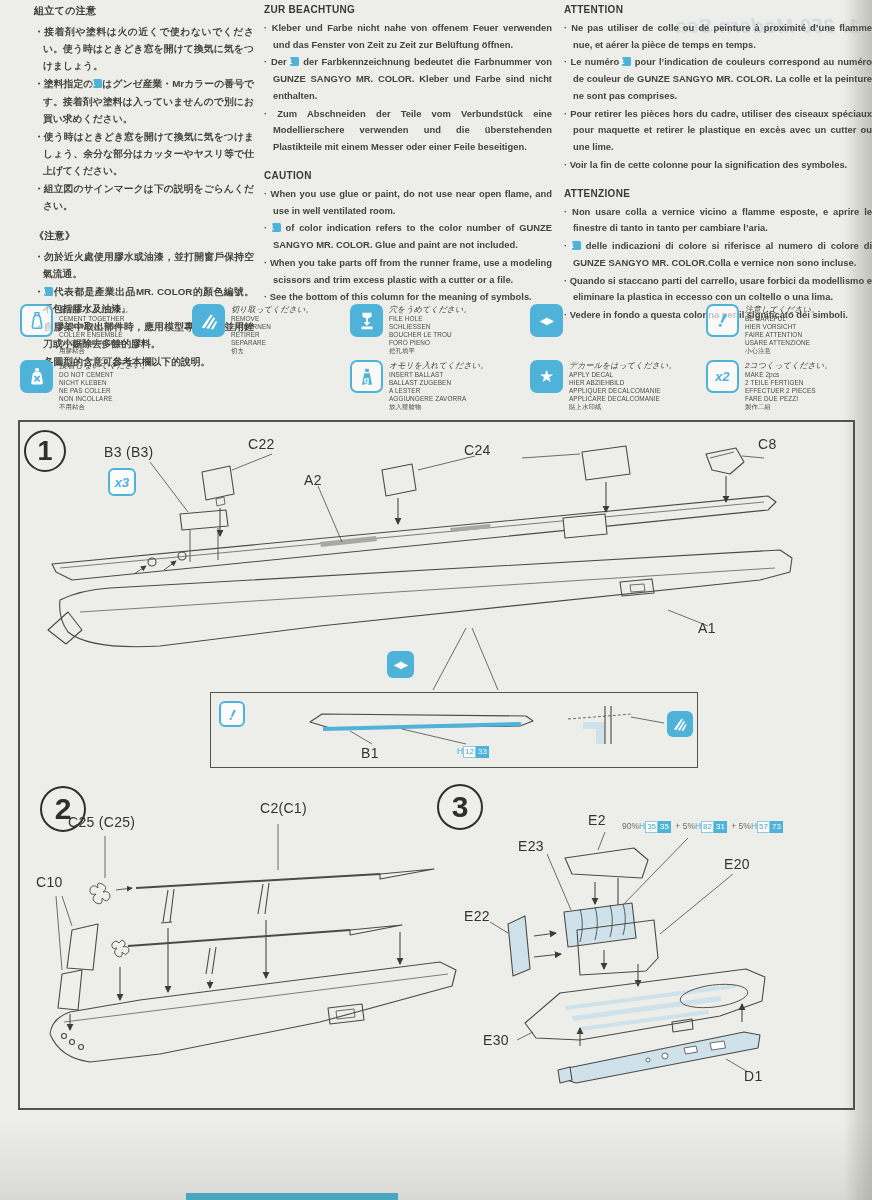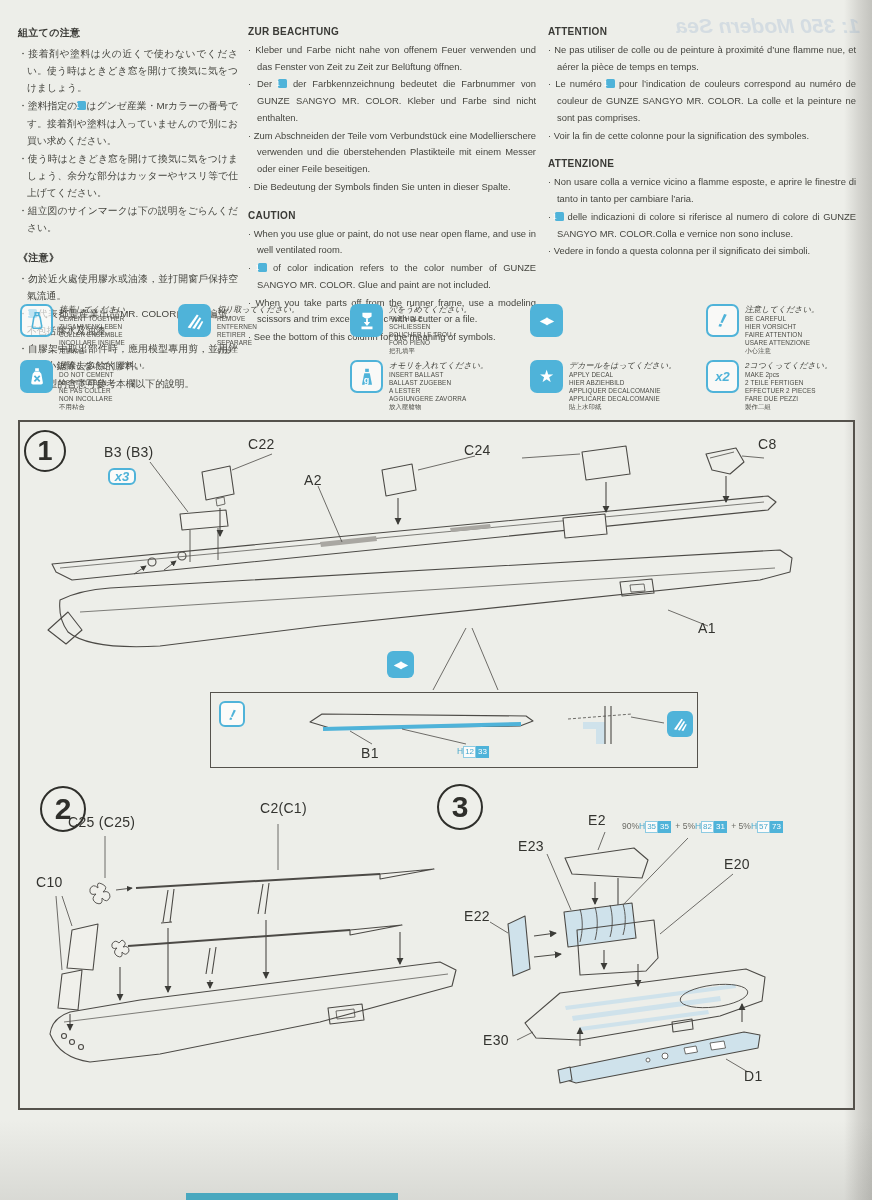--- a/index.html
+++ b/index.html
@@ -17,27 +17,27 @@
   }
   
   .bleed {
     position:absolute; left:592px; top:14px; width:268px;
     transform:scaleX(-1);
     color:rgba(125,160,200,.22);
     font-size:21px; font-weight:bold; font-style:italic;
     pointer-events:none; white-space:nowrap;
   }
   
-  .ncol { position:absolute; top:26px; }
+  .ncol { position:absolute; top:4px;margin-left:16px; }
   .ncol-ja { left:18px;  width:220px; }
   .ncol-de { left:248px; width:288px; }
   .ncol-fr { left:548px; width:308px; }
   .ntitle { font-size:10px; font-weight:bold; letter-spacing:.3px; margin-bottom:5px; color:#3a3a36; }
   .nblock { margin-bottom:14px; }
-  .nitem  { font-size:9.4px; line-height:1.78; text-align:justify; padding-left:9px; text-indent:-9px; margin-bottom:1px; color:#45453f; }
+  .nitem  { font-size:9.4px; line-height:1.78; text-align:justify; padding-left:9px; text-indent:-9px; margin-bottom:1px; color:#45453f;font-weight:bold; }
   .ncol-ja .nitem { font-size:9.8px; line-height:1.75; }
   .cbox {
     display:inline-block; width:9px; height:9px; line-height:9px;
     background:#4fb3d9; color:#fff; font-size:7px; text-align:center;
     border-radius:1.5px; vertical-align:1px; font-style:normal;
   }
   
   .sym { position:absolute; display:flex; gap:6px; width:165px; }
   .sicon {
     flex:0 0 33px; width:33px; height:33px; border-radius:7px;
@@ -114,63 +114,64 @@
       <div class="nitem tok">・各圖型的含意可參考本欄以下的說明。</div>
     </div>
   </div>
 
   <div class="ncol ncol-de">
     <div class="nblock">
       <div class="ntitle">ZUR BEACHTUNG</div>
       <div class="nitem tok">· Kleber und Farbe nicht nahe von offenem Feuer verwenden und das Fenster von Zeit zu Zeit zur Belüftung öffnen.</div>
       <div class="nitem tok">· Der <span class="cbox">1</span> der Farbkennzeichnung bedeutet die Farbnummer von GUNZE SANGYO MR. COLOR. Kleber und Farbe sind nicht enthalten.</div>
       <div class="nitem tok">· Zum Abschneiden der Teile vom Verbundstück eine Modellierschere verwenden und die überstehenden Plastikteile mit einem Messer oder einer Feile beseitigen.</div>
-      <div class="nitem tok">· Die Bedeutung der Symbols finden Sie unten in dieser Spalte.</div>
     </div>
     <div class="nblock">
       <div class="ntitle">CAUTION</div>
       <div class="nitem tok">· When you use glue or paint, do not use near open flame, and use in well ventilated room.</div>
       <div class="nitem tok">· <span class="cbox">1</span> of color indication refers to the color number of GUNZE SANGYO MR. COLOR. Glue and paint are not included.</div>
       <div class="nitem tok">· When you take parts off from the runner frame, use a modeling scissors and trim excess plastic with a cutter or a file.</div>
       <div class="nitem tok">· See the bottom of this column for the meaning of symbols.</div>
     </div>
   </div>
 
   <div class="ncol ncol-fr">
     <div class="nblock">
       <div class="ntitle">ATTENTION</div>
       <div class="nitem tok">· Ne pas utiliser de colle ou de peinture à proximité d’une flamme nue, et aérer la pièce de temps en temps.</div>
       <div class="nitem tok">· Le numéro <span class="cbox">1</span> pour l’indication de couleurs correspond au numéro de couleur de GUNZE SANGYO MR. COLOR. La colle et la peinture ne sont pas comprises.</div>
+      <div class="nitem tok">· Pour retirer les pièces hors du cadre, utiliser des ciseaux spéciaux pour maquette et retirer le plastique en excès avec un cutter ou une lime.</div>
       <div class="nitem tok">· Voir la fin de cette colonne pour la signification des symboles.</div>
     </div>
     <div class="nblock">
       <div class="ntitle">ATTENZIONE</div>
       <div class="nitem tok">· Non usare colla a vernice vicino a flamme esposte, e aprire le finestre di tanto in tanto per cambiare l’aria.</div>
       <div class="nitem tok">· <span class="cbox">1</span> delle indicazioni di colore si riferisce al numero di colore di GUNZE SANGYO MR. COLOR.Colla e vernice non sono incluse.</div>
+      <div class="nitem tok">· Quando si staccano parti del carrello, usare forbici da modellismo e eliminare la plastica in eccesso con un coltello o una lima.</div>
       <div class="nitem tok">· Vedere in fondo a questa colonna per il significato dei simboli.</div>
     </div>
   </div>
 
   <div class="sym" style="left:20px;top:304px">
     <div class="sicon line">
       <svg width="22" height="22" viewBox="0 0 24 24">
           <path d="M10 3h4v3h-4z M8.5 8.2 9.7 6h4.6l1.2 2.2 1.6 9.3a2 2 0 0 1-2 2.5H9a2 2 0 0 1-2-2.5z" fill="none" stroke="#4fb3d9" stroke-width="1.7"></path>
         </svg>
     </div>
     <div class="slines">
       <div class="sl ja">接着してください。</div>
       <div class="sl">CEMENT TOGETHER</div>
       <div class="sl">ZUSAMMENKLEBEN</div>
       <div class="sl">COLLER ENSEMBLE</div>
       <div class="sl">INCOLLARE INSIEME</div>
       <div class="sl">用膠粘合</div>
     </div>
   </div>
 
-  <div class="sym" style="left:178px;top:304px">
+  <div class="sym" style="left:192px;top:304px">
     <div class="sicon fill">
       <svg width="22" height="22" viewBox="0 0 24 24">
           <g fill="#fff">
             <path d="M4 19 14 5l2 1L7 20z"></path>
             <path d="M9 20 17 8l1.8 1-7 11.5z"></path>
             <path d="M14 20.5 19.5 12l1.5.8-4.5 8.5z"></path>
           </g>
         </svg>
     </div>
     <div class="slines">
@@ -424,21 +425,21 @@
         <circle cx="628" cy="638" r="2" fill="#fff" stroke-width=".8"></circle>
         <path d="M728,650 L706,637" stroke-width=".8"></path>
       </g>
     </svg>
 
     <div class="circ circ1">1</div>
     <div class="circ circ2">2</div>
     <div class="circ circ3">3</div>
 
     <div class="plabel" style="left:84px;top:22px">B3 (B3)</div>
-    <div class="dicon line" style="left:88px;top:46px;width:28px;height:17px">
+    <div class="dicon line" style="left:88px;top:46px;width:28px;height:28px">
       <span class="xtext">x3</span>
     </div>
     <div class="plabel" style="left:228px;top:14px">C22</div>
     <div class="plabel" style="left:284px;top:50px">A2</div>
     <div class="plabel" style="left:444px;top:20px">C24</div>
     <div class="plabel" style="left:738px;top:14px">C8</div>
     <div class="plabel" style="left:678px;top:198px">A1</div>
     <div class="dicon fill" style="left:367px;top:229px;width:27px;height:27px">
       <span class="glyph-arrows">◀▶</span>
     </div>

